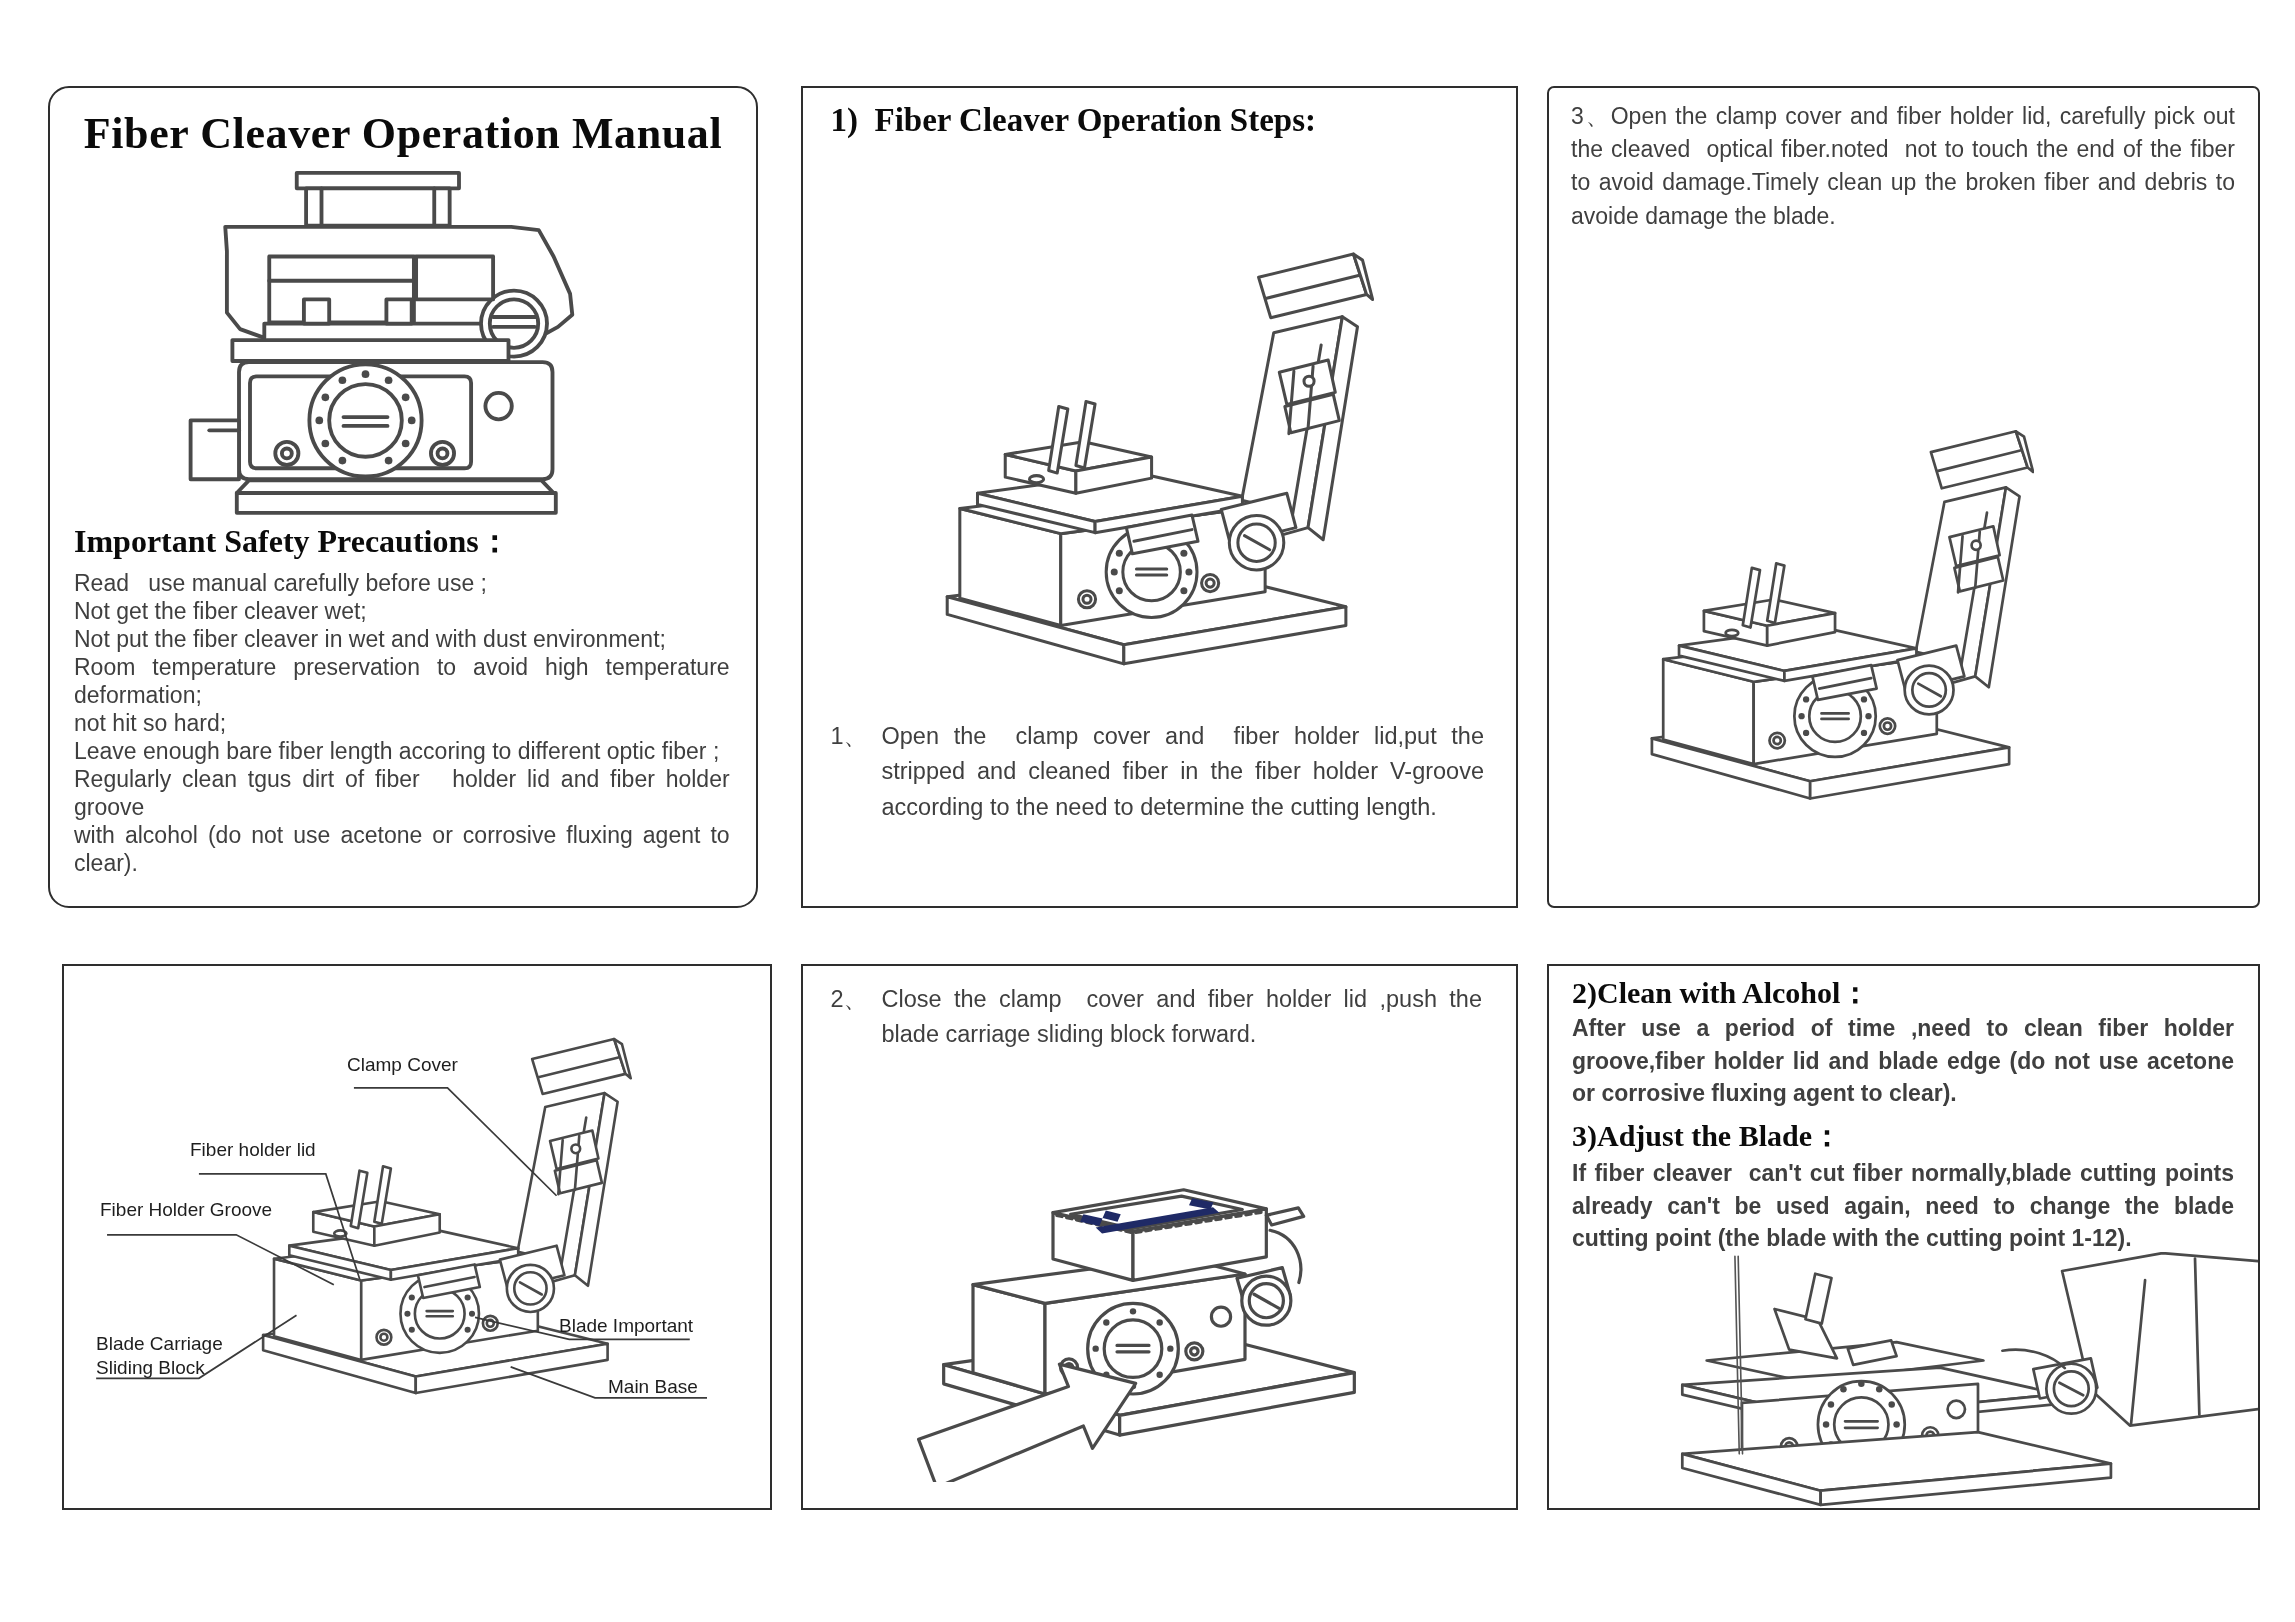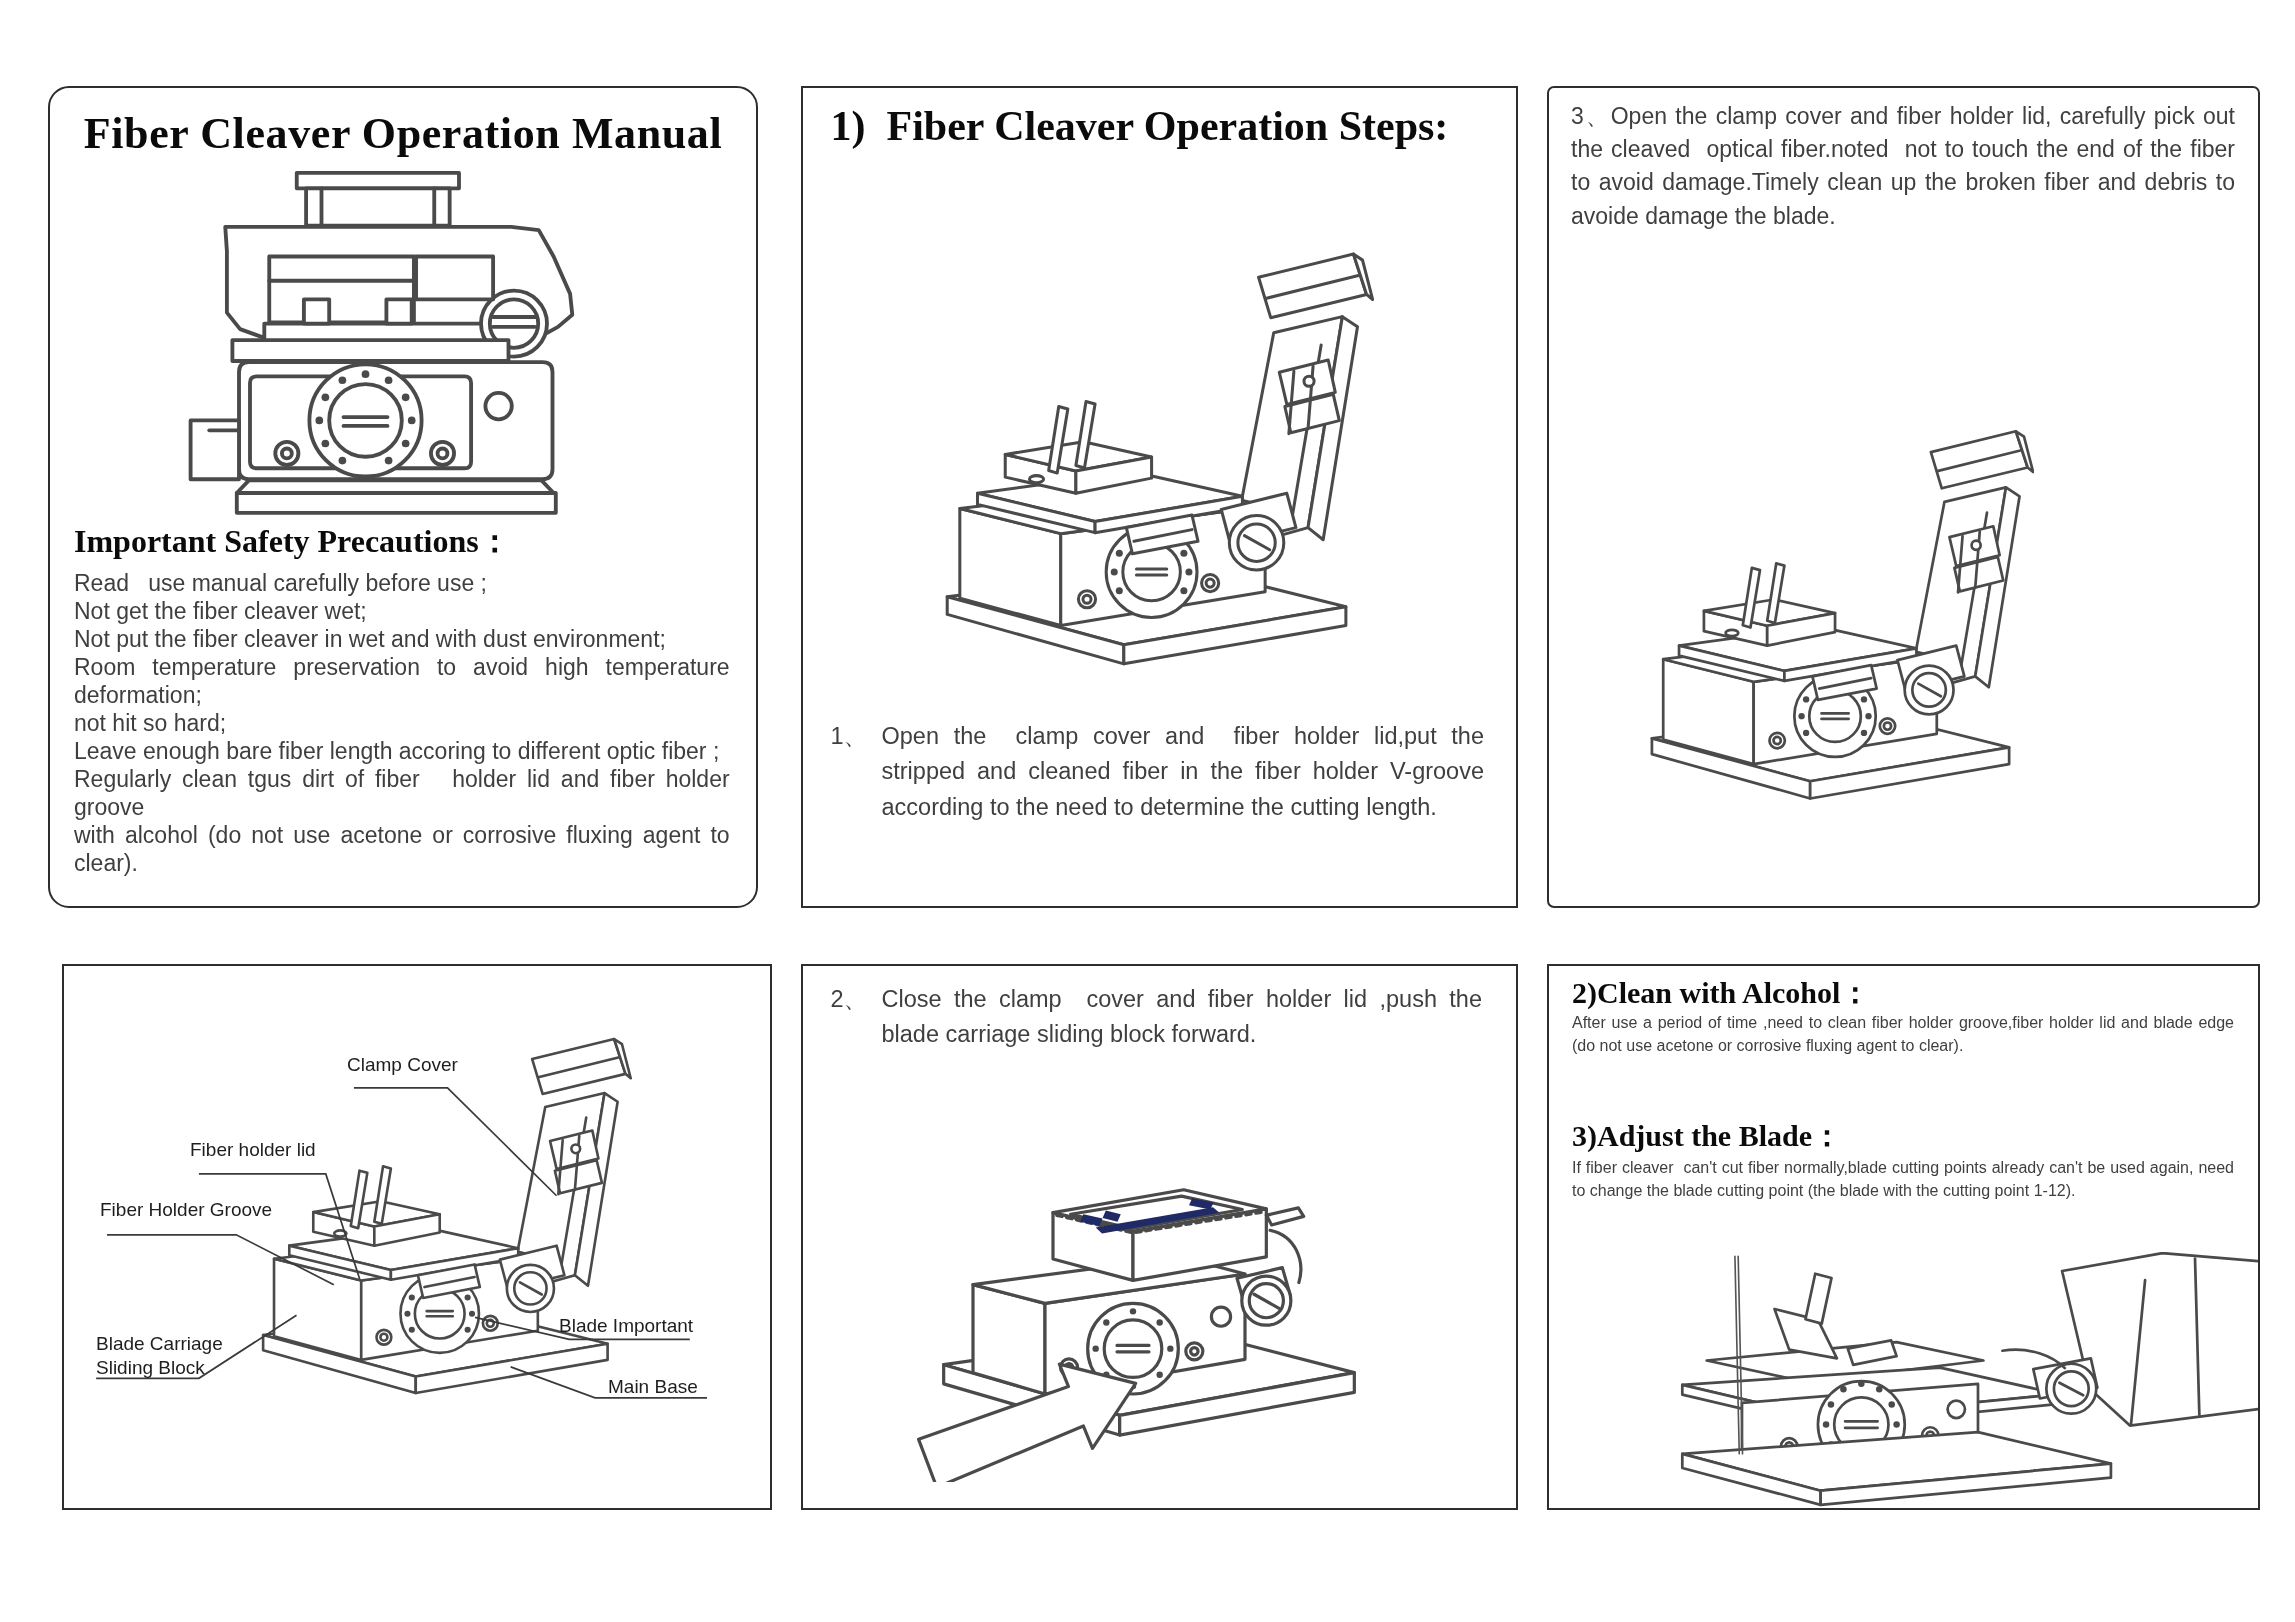--- a/index.html
+++ b/index.html
@@ -13,27 +13,27 @@
   #p4{left:62px;top:964px;width:710px;height:546px;}
   #p5{left:801px;top:964px;width:717px;height:546px;}
   #p6{left:1547px;top:964px;width:713px;height:546px;}
   .serif{font-family:"Liberation Serif",serif;font-weight:bold;color:#0b0b0b;}
   .abs{position:absolute;}
   .pw{white-space:pre-wrap;}
   .manual-title{top:19.5px;left:0;right:0;text-align:center;font-size:44px;letter-spacing:0.6px;}
   .h-safety{top:432px;left:24px;font-size:32px;}
   .prec{top:481px;left:24px;right:26.4px;}
   .prec p{margin:0;font-size:23px;line-height:1.22;text-align:justify;}
-  .h-steps{top:13.8px;left:27.5px;font-size:42px;}
+  .h-steps{top:13.8px;left:27.5px;font-size:33px;}
   .step{display:flex;align-items:flex-start;}
   .step .marker{flex:0 0 51px;font-size:23.5px;line-height:1.5;}
   .step .stext{flex:1;font-size:23.5px;line-height:1.5;text-align:justify;}
   .para{font-size:23px;line-height:1.45;text-align:justify;}
   .h-sub{font-size:30px;text-align:right;}
-  .p6text{font-size:16px;line-height:1.42;text-align:justify;}
+  .p6text{font-size:23px;line-height:1.42;text-align:justify;font-weight:bold;}
   .dlabel{position:absolute;font-size:19px;font-weight:normal;color:#1e1e1e;line-height:1.28;}
   .figure{position:absolute;}
   svg{display:block;}
 </style>
 </head>
 <body>
 
 <svg width="0" height="0" style="position:absolute" aria-hidden="true">
   <defs>
     <g id="figB" fill="#ffffff" stroke="#4a4a4a" stroke-width="6" stroke-linejoin="round" stroke-linecap="round">

